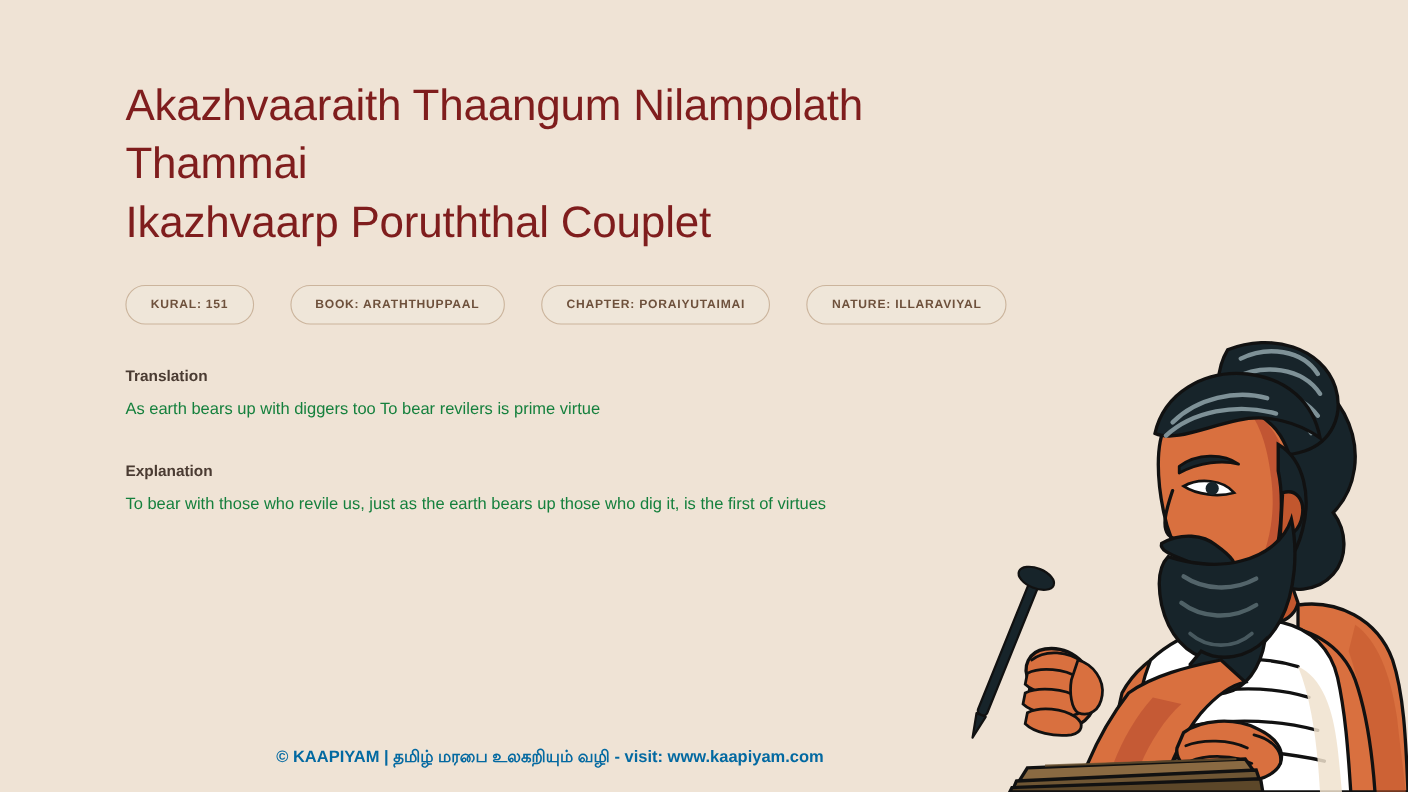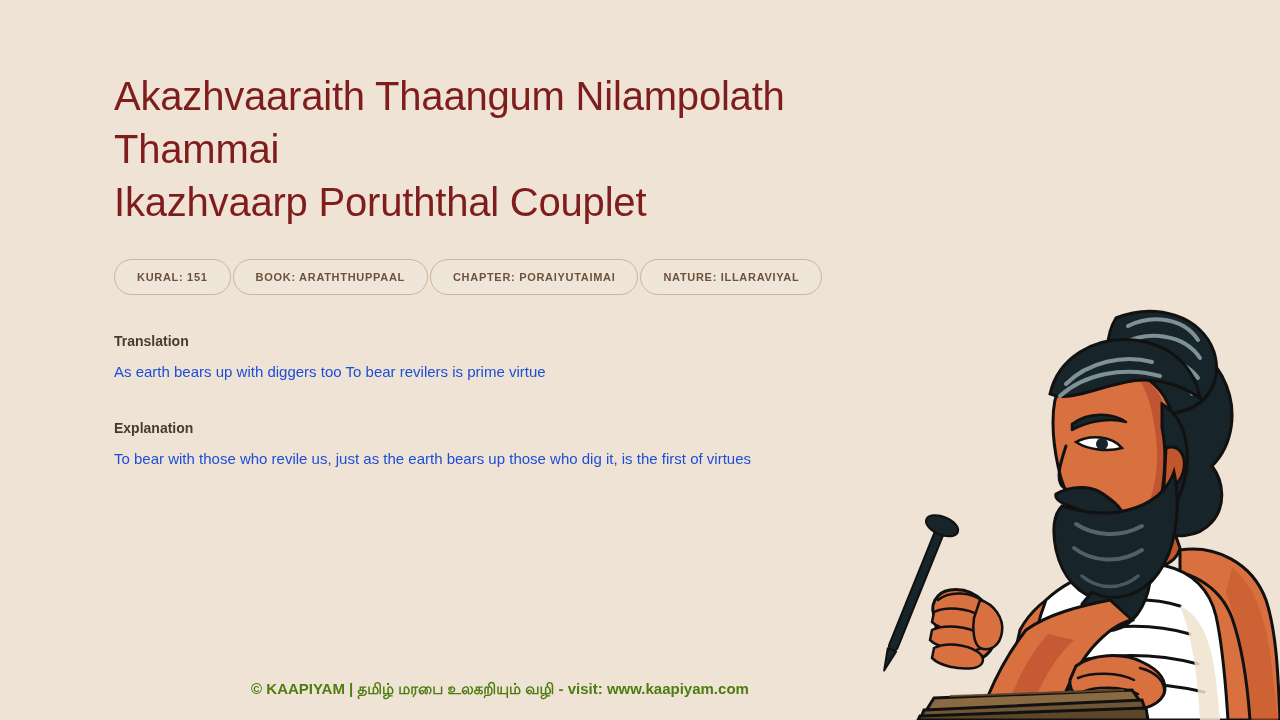--- a/index.html
+++ b/index.html
@@ -50,21 +50,21 @@
     line-height: 53px;
     color: #7f1d1d;
     letter-spacing: -0.2px;
     margin: 0;
     max-width: 840px;
   }
 
   #pill-row {
     display: flex;
     flex-wrap: wrap;
-    gap: 2px;
+    gap: 33px;
     margin-top: 30px;
   }
   .pill {
     border: 1px solid #CBB49C;
     background: #EFE6D9;
     border-radius: 999px;
     padding: 10px 22px;
     font-size: 11px;
     font-weight: bold;
     letter-spacing: 0.7px;
@@ -81,35 +81,35 @@
   }
   .sec-heading {
     font-size: 14px;
     font-weight: bold;
     color: #4A3B32;
     line-height: 20px;
     margin: 0;
   }
   .sec-body {
     font-size: 15px;
-    color: #1d4ed8;
+    color: #15803d;
     line-height: 22px;
     margin: 10px 0 0 0;
   }
 
   
   #footer {
     position: absolute;
     left: 0;
     right: 0;
     top: 678px;
     text-align: center;
     font-size: 15px;
     font-weight: bold;
-    color: #4d7c0f;
+    color: #0369a1;
     line-height: 22px;
   }
   #footer .footer-inner {
     display: inline-block;
     padding-right: 280px;
   }
 </style>
 </head>
 <body>
 

